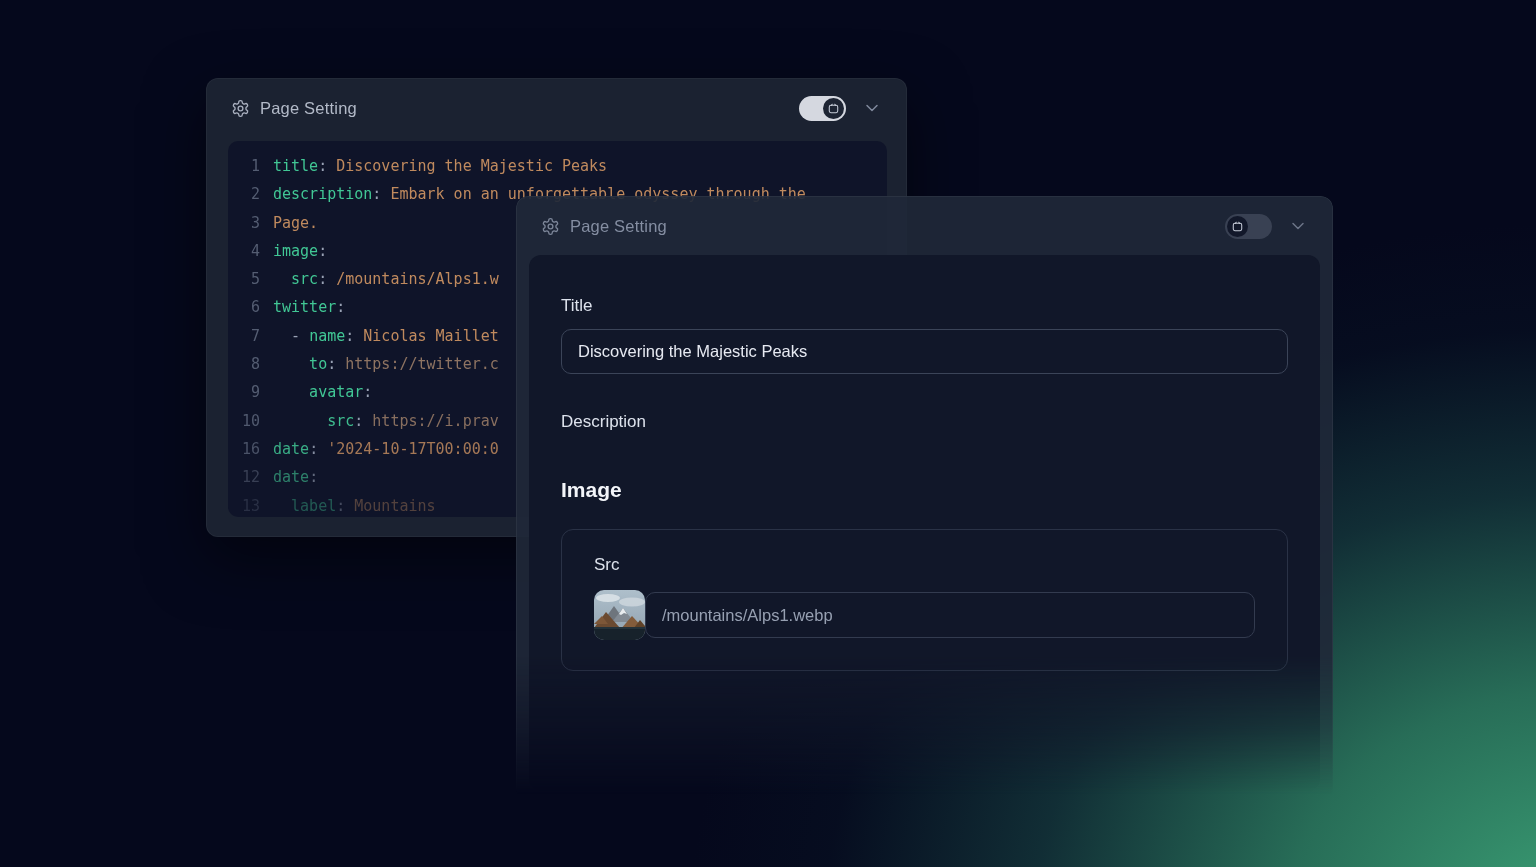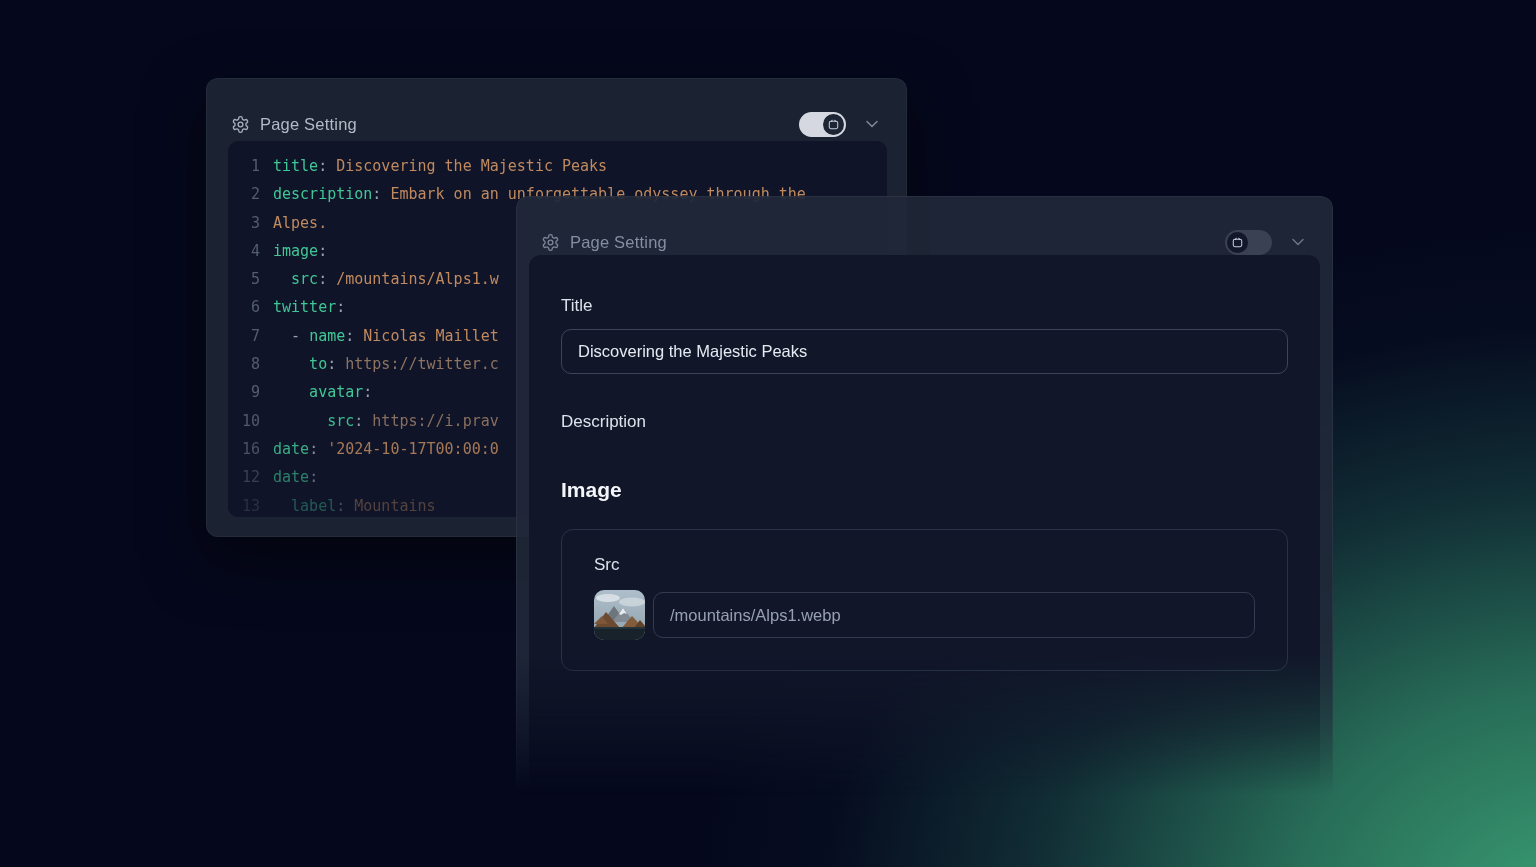--- a/index.html
+++ b/index.html
@@ -19,21 +19,21 @@
   
   .back-panel{
     left:206px;top:78px;width:701px;height:459px;
     background:#1b2231;
     border:1px solid rgba(255,255,255,.045);
     box-shadow:0 22px 60px rgba(0,0,0,.5);
     box-sizing:border-box;
   }
   .panel-header{
     display:flex;align-items:center;
-    height:58px;padding:16px 24px;gap:10px;justify-content:flex-end;
+    height:58px;padding:0 24px;gap:10px;justify-content:flex-end;
   }
   .panel-title{font-size:16.5px;letter-spacing:.2px;}
   .back-panel .panel-title{color:#b3bac8;}
   .front-panel .panel-title{color:#858e a2;color:#858ea2;}
   .gear{width:19px;height:19px;flex:0 0 auto;}
   .back-panel .gear{stroke:#a8afbe;}
   .front-panel .gear{stroke:#7c8598;}
   .header-right{margin-left:auto;display:flex;align-items:center;gap:16px;}
   .chevron{width:20px;height:20px;}
   .back-panel .chevron{stroke:#8089 9c;stroke:#80899c;}
@@ -93,21 +93,21 @@
     font-family:"Liberation Sans",sans-serif;outline:none;display:block;
   }
   .field-gap{margin-top:38px;}
   .section-heading{
     color:#f3f5f9;font-size:21px;font-weight:700;margin:46px 0 0 0;
   }
   .image-card{
     margin-top:27px;border:1px solid #2a3246;border-radius:12px;
     padding:25px 32px 30px 32px;
   }
-  .src-row{display:flex;align-items:center;margin-top:15px;gap:8px;}
+  .src-row{display:flex;align-items:center;margin-top:15px;gap:0;}
   .thumb{
     width:51px;height:50px;border-radius:10px;overflow:hidden;flex:0 0 auto;
   }
   .thumb svg{display:block;width:100%;height:100%;}
   .src-input{
     flex:1;height:46px;box-sizing:border-box;
     background:transparent;border:1px solid #333b4f;border-radius:10px;
     padding:0 16px;color:#97a0b2;font-size:16.5px;
     font-family:"Liberation Sans",sans-serif;outline:none;
   }
@@ -135,21 +135,21 @@
           </span>
         </span>
         <svg class="chevron" viewBox="0 0 24 24" fill="none" stroke-width="1.8" stroke-linecap="round" stroke-linejoin="round">
           <polyline points="6 9 12 15 18 9"></polyline>
         </svg>
       </span>
     </header>
     <div class="code-box" id="code-box">
         <div class="code-line" style="opacity: 1;"><span class="ln">1</span><span><span class="tok-key">title</span><span class="tok-punct">: </span><span class="tok-val">Discovering the Majestic Peaks</span></span></div>
         <div class="code-line" style="opacity: 1;"><span class="ln">2</span><span><span class="tok-key">description</span><span class="tok-punct">: </span><span class="tok-val">Embark on an unforgettable odyssey through the</span></span></div>
-        <div class="code-line" style="opacity: 1;"><span class="ln">3</span><span><span class="tok-val">Alpes.</span></span></div>
+        <div class="code-line" style="opacity: 1;"><span class="ln">3</span><span><span class="tok-val">Page.</span></span></div>
         <div class="code-line" style="opacity: 1;"><span class="ln">4</span><span><span class="tok-key">image</span><span class="tok-punct">:</span></span></div>
         <div class="code-line" style="opacity: 1;"><span class="ln">5</span><span><span class="tok-key">  src</span><span class="tok-punct">: </span><span class="tok-val">/mountains/Alps1.w</span></span></div>
         <div class="code-line" style="opacity: 1;"><span class="ln">6</span><span><span class="tok-key">twitter</span><span class="tok-punct">:</span></span></div>
         <div class="code-line" style="opacity: 1;"><span class="ln">7</span><span><span class="tok-punct">  - </span><span class="tok-key">name</span><span class="tok-punct">: </span><span class="tok-val">Nicolas Maillet</span></span></div>
         <div class="code-line" style="opacity: 1;"><span class="ln">8</span><span><span class="tok-key">    to</span><span class="tok-punct">: </span><span class="tok-url">https://twitter.c</span></span></div>
         <div class="code-line" style="opacity: 1;"><span class="ln">9</span><span><span class="tok-key">    avatar</span><span class="tok-punct">:</span></span></div>
         <div class="code-line" style="opacity: 0.95;"><span class="ln">10</span><span><span class="tok-key">      src</span><span class="tok-punct">: </span><span class="tok-url">https://i.prav</span></span></div>
         <div class="code-line" style="opacity: 0.85;"><span class="ln">16</span><span><span class="tok-key">date</span><span class="tok-punct">: </span><span class="tok-val">'2024-10-17T00:00:0</span></span></div>
         <div class="code-line" style="opacity: 0.6;"><span class="ln">12</span><span><span class="tok-key">date</span><span class="tok-punct">:</span></span></div>
         <div class="code-line" style="opacity: 0.38;"><span class="ln">13</span><span><span class="tok-key">  label</span><span class="tok-punct">: </span><span class="tok-val">Mountains</span></span></div>

